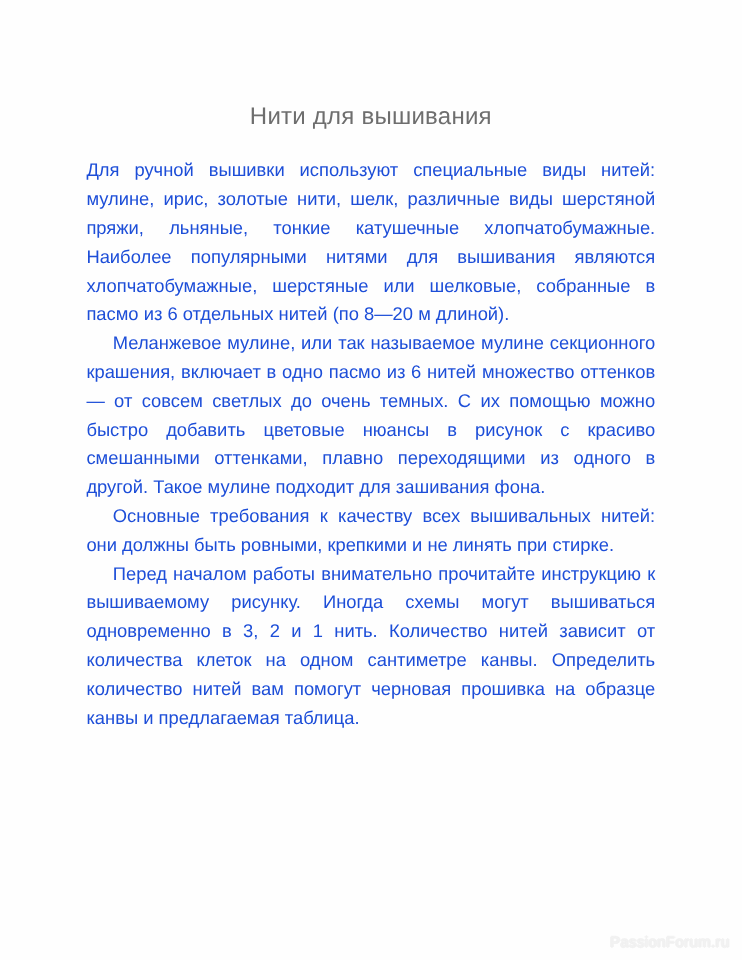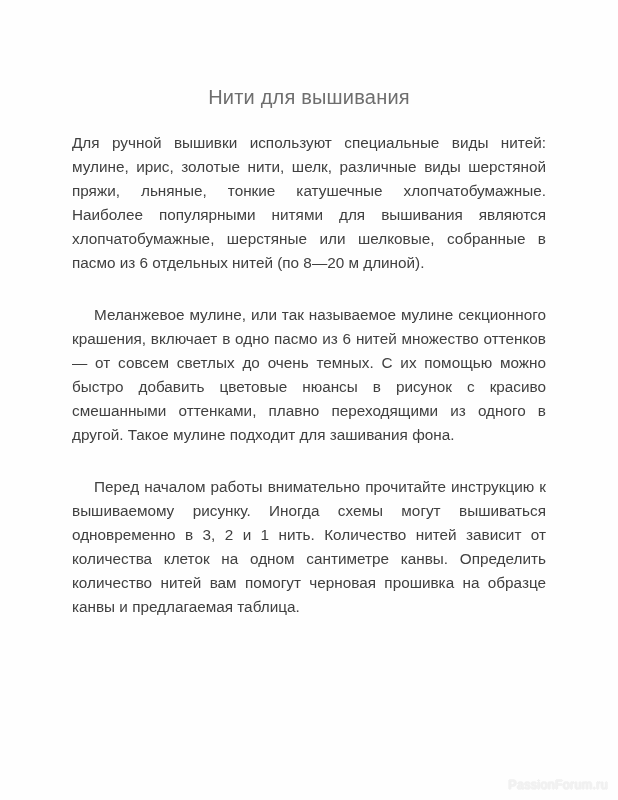--- a/index.html
+++ b/index.html
@@ -37,29 +37,28 @@
   .article-body {
     position: absolute;
     top: 131px;
     left: 72px;
     width: 474px;
   }
   .para {
     margin: 0;
     font-size: 15.3px;
     line-height: 24px;
-    color: #404040;
+    color: #1d4ed8;
     text-align: justify;
     text-justify: inter-word;
     text-indent: 0;
     hyphens: none;
   }
   .para.indented {
     text-indent: 22px;
-    margin-top: 28px;
   }
   .watermark {
     position: absolute;
     right: 10px;
     bottom: 8px;
     font-size: 12.5px;
     letter-spacing: 0.3px;
     color: #f2f2f2;
     text-shadow:
        0 0 1px #e9e9e9,
@@ -78,19 +77,20 @@
 
   <h1 class="page-title">Нити для вышивания</h1>
 
   <div class="article-body">
     <p class="para">Для ручной вышивки используют специальные виды нитей: мулине, ирис, золотые нити, шелк, различные виды шерстяной пряжи, льняные, тонкие катушечные хлопчатобумажные. Наиболее популярными нитями для вышивания являются хлопчатобумажные, шерстяные или шелковые, собранные в пасмо из 6 отдельных нитей (по 8—20 м длиной).</p>
 
     <p class="para indented" id="paragraph-2"></p>
 
     <p class="para indented">Меланжевое мулине, или так называемое мулине секционного крашения, включает в одно пасмо из 6 нитей множество оттенков — от совсем светлых до очень темных. С их помощью можно быстро добавить цветовые нюансы в рисунок с красиво смешанными оттенками, плавно переходящими из одного в другой. Такое мулине подходит для зашивания фона.</p>
 
+    <p class="para indented">Основные требования к качеству всех вышивальных нитей: они должны быть ровными, крепкими и не линять при стирке.</p>
 
     <p class="para indented">Перед началом работы внимательно прочитайте инструкцию к вышиваемому рисунку. Иногда схемы могут вышиваться одновременно в 3, 2 и 1 нить. Количество нитей зависит от количества клеток на одном сантиметре канвы. Определить количество нитей вам помогут черновая прошивка на образце канвы и предлагаемая таблица.</p>
   </div>
 
   <div class="watermark">PassionForum.ru</div>
 
 </div>
 
 </body></html>

